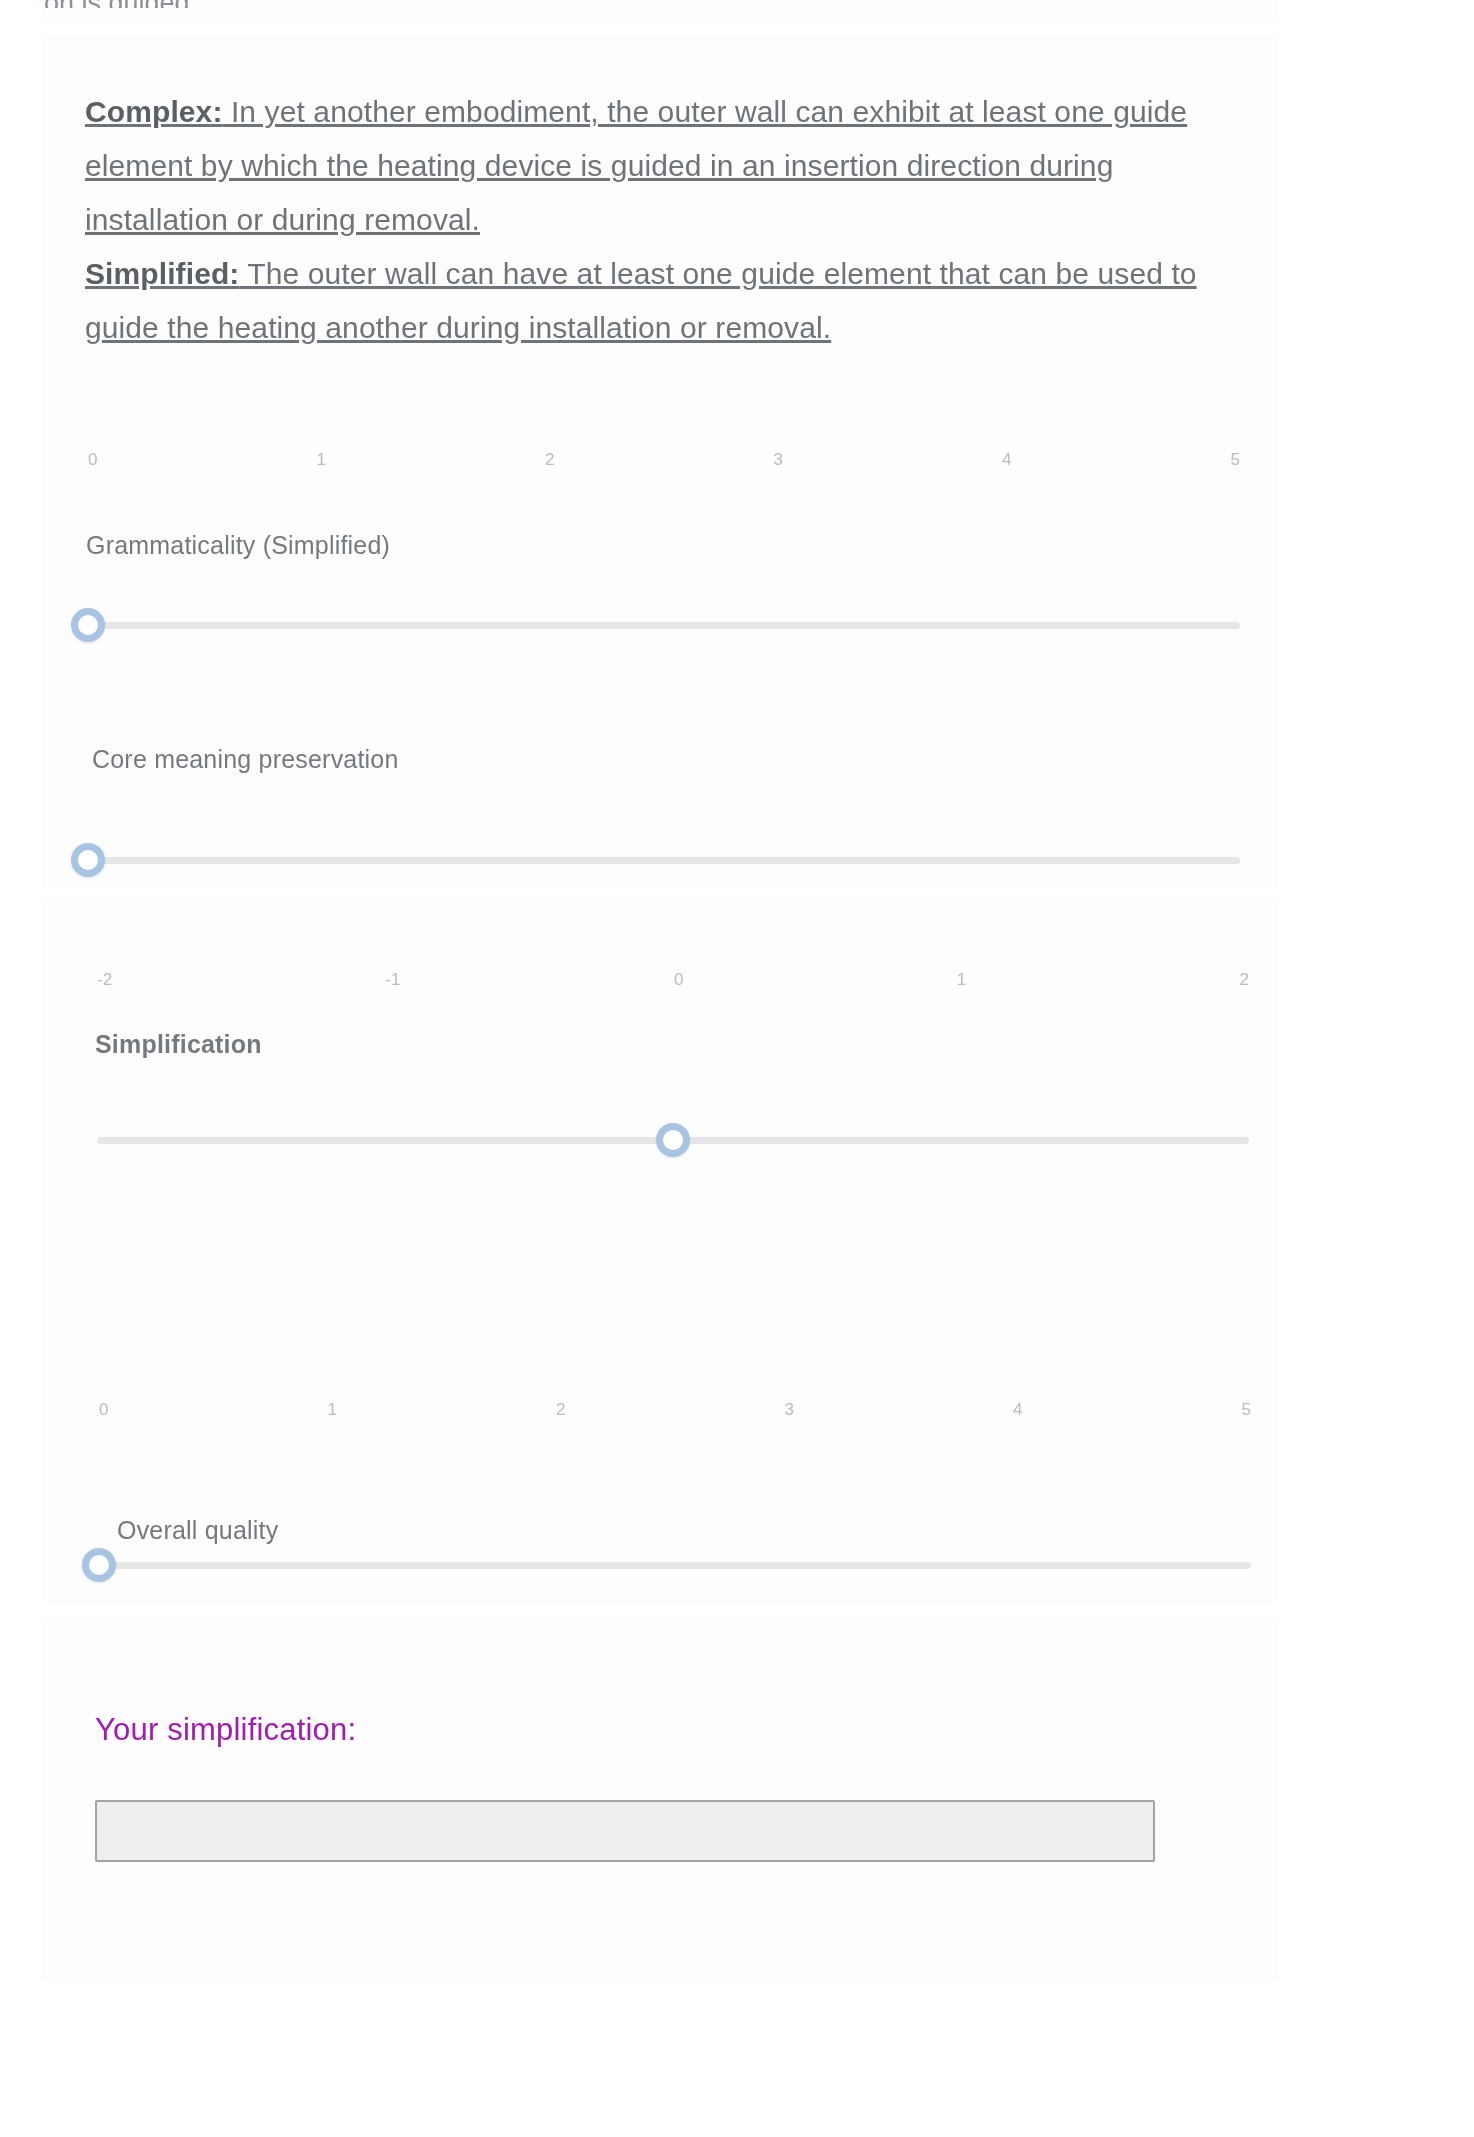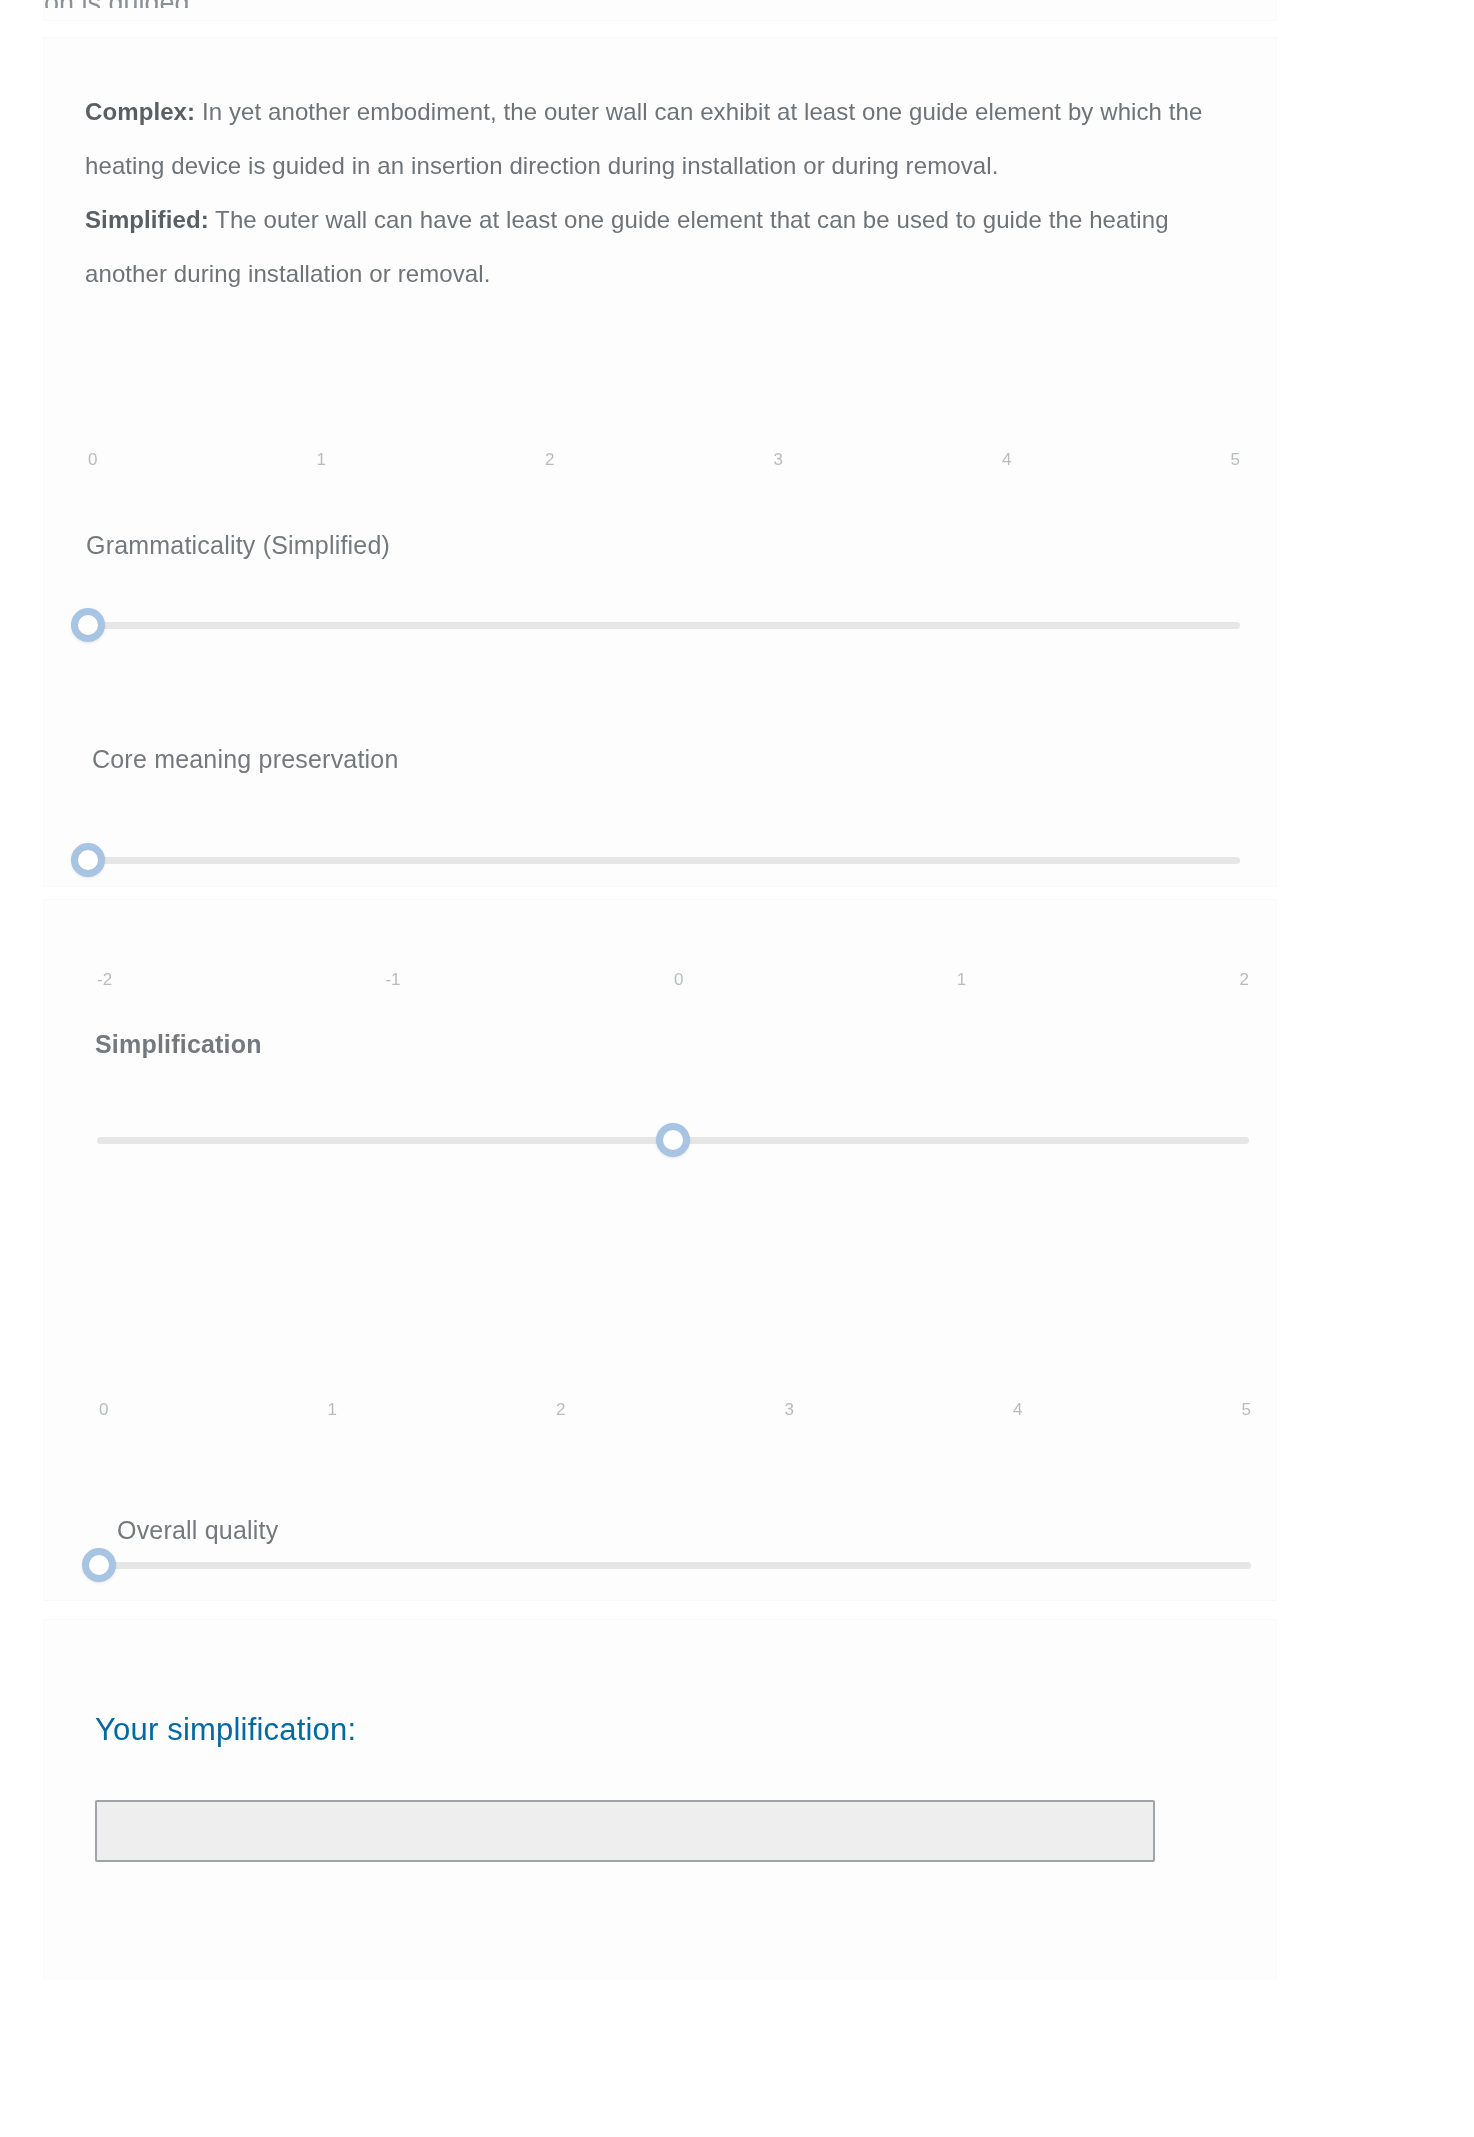--- a/index.html
+++ b/index.html
@@ -39,24 +39,25 @@
     white-space: nowrap;
     line-height: 30px;
   }
 
   
   .prose {
     position: absolute;
     left: 85px;
     top: 85px;
     width: 1160px;
-    font-size: 24px;
+    font-size: 30px;
     line-height: 54px;
     color: #6e7378;
     letter-spacing: .1px;
+    text-decoration: underline;
   }
   .prose b { color: #5a5f64; font-weight: 700; }
 
   
   .scale {
     position: absolute;
     display: flex;
     justify-content: space-between;
     font-size: 17px;
     color: #b8bcc0;
@@ -99,21 +100,21 @@
     box-sizing: border-box;
     box-shadow: 0 1px 3px rgba(0,0,0,0.10);
   }
 
   
   .field-heading {
     position: absolute;
     left: 95px;
     top: 1712px;
     font-size: 31px;
-    color: #0369a1;
+    color: #a21caf;
     letter-spacing: .2px;
   }
 
   
   .text-input {
     position: absolute;
     left: 95px;
     top: 1800px;
     width: 1060px;
     height: 62px;

